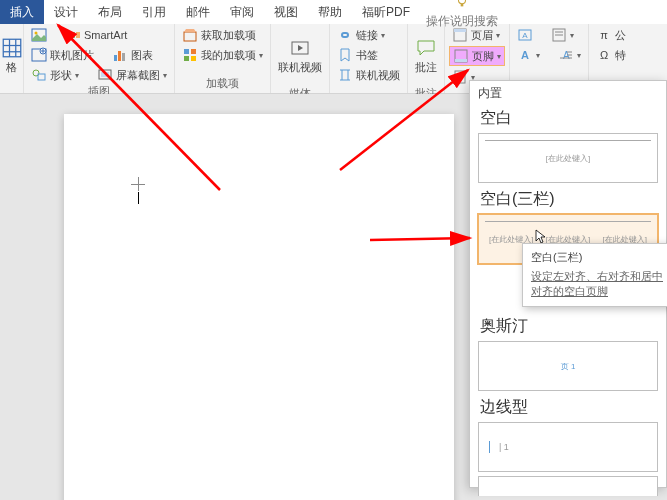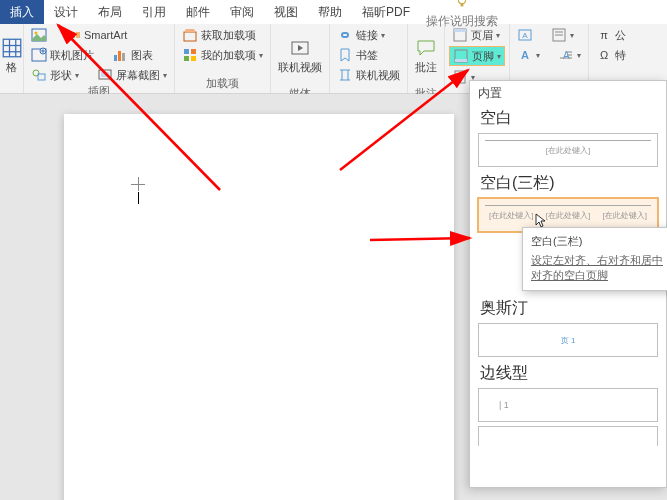--- a/index.html
+++ b/index.html
@@ -30,21 +30,21 @@
   .cursor-mark { position:absolute; left:74px; top:64px; }
   .cursor-mark::before { content:""; position:absolute; width:14px; height:1px; background:#888; top:6px; left:-7px;}
   .cursor-mark::after { content:""; position:absolute; width:1px; height:14px; background:#888; top:-1px; left:0;}
   .blink { position:absolute; left:0; top:14px; width:1px; height:12px; background:#000; }
 
   
   .gallery { position:absolute; top:80px; right:0; width:198px; bottom:12px; background:#fff; border:1px solid #c6c6c6; box-shadow:-2px 2px 10px rgba(0,0,0,.2); overflow:visible; }
   .gallery .section-title { font-size:12px; color:#444; padding:4px 8px 2px 8px; }
   .gallery .item { margin: 2px 8px 4px 8px; }
   .gallery .item-label { font-size:16px; color:#333; padding: 2px 0 4px 2px; }
-  .gallery .thumb { border:1px solid #bfbfbf; background:#fff; height:34px; position:relative; display:flex; align-items:center; justify-content:center; font-size:8px; color:#888; }
+  .gallery .thumb { border:1px solid #bfbfbf; background:#fff; height:50px; position:relative; display:flex; align-items:center; justify-content:center; font-size:8px; color:#888; }
   .gallery .thumb.three { justify-content:space-between; padding:0 10px; }
   .gallery .thumb .ph { color:#999; }
   .gallery .item.hover .thumb { outline:2px solid #f2b56b; outline-offset:-1px; background:#fdf2e4; }
   .gallery .thumb.footer-line::before { content:""; position:absolute; left:6px; right:6px; top:6px; height:1px; background:#aaa; }
   .gallery .thumb.pgnum { justify-content:flex-start; padding-left:20px; color:#5b9bd5; font-size:9px;}
   .gallery .thumb.pgnum .bar { position:absolute; left:10px; top:18px; bottom:18px; width:1px; background:#5b9bd5;}
   .gallery .thumb.ornate { color:#5b9bd5; }
 
   
   .mouse-ptr { position:absolute; width:12px; height:16px; }
@@ -281,21 +281,21 @@
               <svg viewBox="0 0 16 16">
                 <rect x="2" y="2" width="12" height="12" fill="none" stroke="#888"></rect>
                 <rect x="2" y="2" width="12" height="3" fill="#c6d9f0"></rect>
               </svg>
             </span>
             <span>页眉</span>
             <span class="dd">▾</span>
           </div>
         </div>
       <div class="row">
-          <div class="rbtn" style="background:#5eead4; border:1px solid #f2b56b;text-align:right;">
+          <div class="rbtn" style="background:#f0abfc; border:1px solid #f2b56b;text-align:right;">
             <span class="ico">
               <svg viewBox="0 0 16 16">
                 <rect x="2" y="2" width="12" height="12" fill="none" stroke="#888"></rect>
                 <rect x="2" y="11" width="12" height="3" fill="#c6d9f0"></rect>
               </svg>
             </span>
             <span>页脚</span>
             <span class="dd">▾</span>
           </div>
         </div>
@@ -417,21 +417,21 @@
             <path d="M1 1 L1 12 L4 9 L6 14 L8 13 L6 8 L10 8 Z" fill="#fff" stroke="#000" stroke-width="0.8"></path>
           </svg>
       </span>
     </div>
     <div class="tooltip">
       <div class="ttl">空白(三栏)</div>
       <div class="desc">设定左对齐、右对齐和居中对齐的空白页脚</div>
     </div>
   </div>
 
-  <div class="item" style="margin-top:64px">
+  <div class="item" style="margin-top:50px">
     <div class="item-label">奥斯汀</div>
     <div class="thumb">
       <span class="ph" style="color:#5b9bd5">页 1</span>
     </div>
   </div>
 
   <div class="item">
     <div class="item-label">边线型</div>
     <div class="thumb pgnum">
       <span class="bar"></span>

